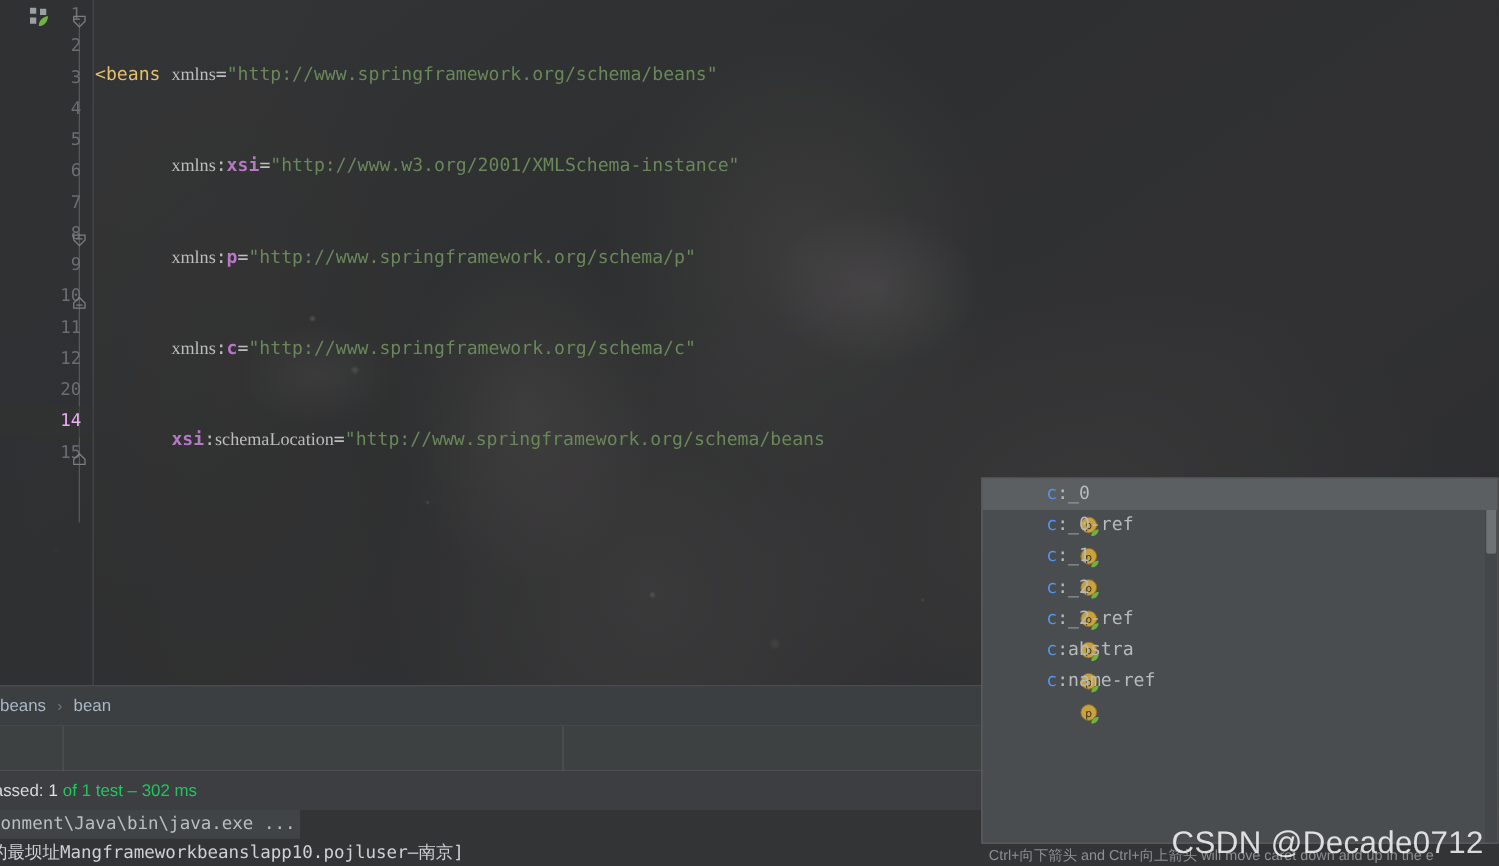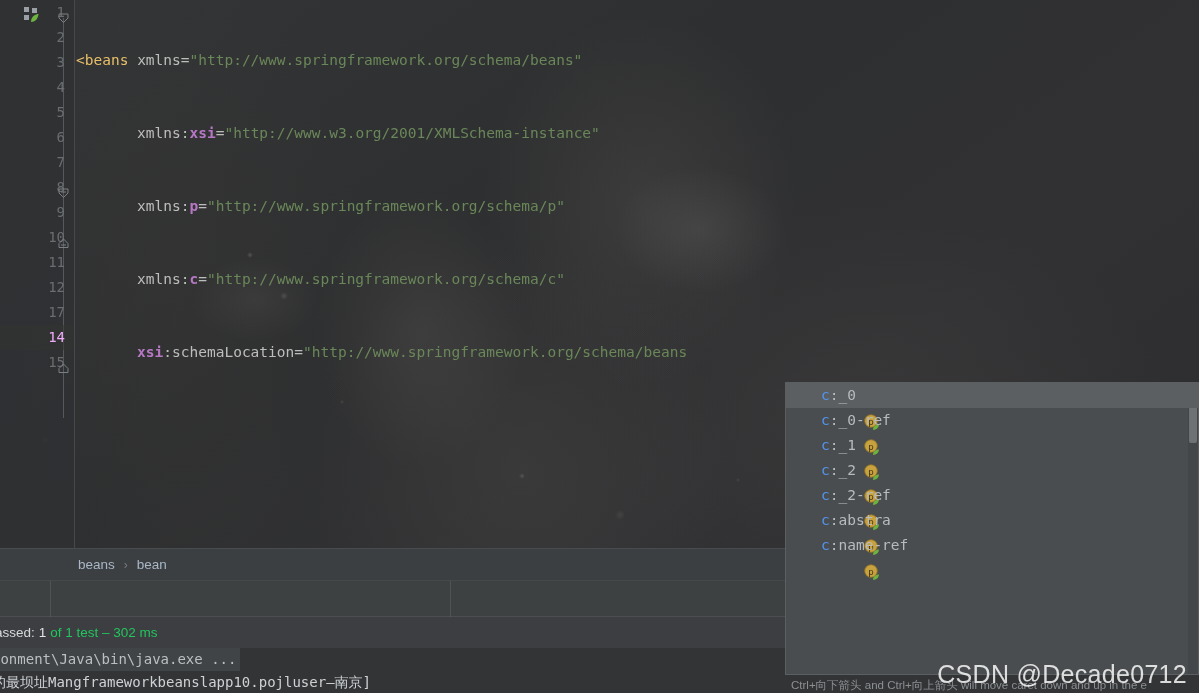--- a/index.html
+++ b/index.html
@@ -91,35 +91,34 @@
   #code {
     position: absolute; left: 76px; top: 0;
     width: 1123px; height: 548px;
     font-family: "DejaVu Sans Mono", monospace;
     font-size: 14.5px;
     white-space: pre;
   }
   .code-line { height: 25px; line-height: 25px; padding-left: 0; }
 
   .tag      { color: #e8bf6a; margin-top: 32px; }
-  .attr     { color: #bdbdbd; }
+  .attr     { color: #bdbdbd; font-family: Liberation Serif, serif; }
   .ns       { color: #b678c4; font-weight: bold; }
   .val      { color: #6a8759; }
   .punct    { color: #bdbdbd; }
   .slash    { color: #e8bf6a; }
 
   
   #breadcrumb-bar {
     position: absolute; left: 0; top: 548px;
     width: 1199px; height: 33px;
     background: rgba(60,63,65,0.92);
     border-top: 1px solid rgba(90,92,94,0.45);
     border-bottom: 1px solid rgba(78,80,82,0.6);
     display: flex; align-items: center;
-    padding-left: 78px;
     font-family: "Liberation Sans", sans-serif;
     font-size: 13.5px;
     color: #a9b7c6;
   }
   #breadcrumb-bar .sep { color: #77797b; margin: 0 9px; font-size: 12px; }
 
   
   #toolbar-strip {
     position: absolute; left: 0; top: 581px;
     width: 1199px; height: 36px;
@@ -187,21 +186,21 @@
     height: 25px; line-height: 25px;
     padding-left: 8px;
     font-size: 14.5px;
     color: #b7bbbd;
     white-space: pre;
     display: flex; align-items: center;
   }
   .popup-item.selected { background: #5b5f61; }
   .pi-icon { width: 22px; height: 16px; flex: 0 0 22px; margin-right: 4px; position: relative; }
   .pi-label .m { color: #5394ec; }
-  .pi-label { padding-left: 1px; }
+  .pi-label { padding-left: 1px; margin-left: 16px; }
   .popup-item.no-icon .pi-icon { visibility: hidden; }
 
   
   #popup-hint {
     position: absolute; left: 791px; top: 678px;
     width: 414px; height: 15px;
     font-family: "Liberation Sans", sans-serif;
     font-size: 11.5px;
     color: #8d9093;
     line-height: 15px;
@@ -272,21 +271,21 @@
           <svg width="11" height="11" viewBox="0 0 11 11">
               <path d="M1 9.5 H10 V5.5 L5.5 1 L1 5.5 Z" fill="none" stroke="#7c8082" stroke-width="1"></path>
               <path d="M3 7 H8" stroke="#7c8082" stroke-width="1"></path>
             </svg>
         </span>
         <span class="gutter-num">10</span>
       </div>
 
       <div class="gutter-row"><span class="gutter-num">11</span></div>
       <div class="gutter-row"><span class="gutter-num">12</span></div>
-      <div class="gutter-row"><span class="gutter-num">17</span></div>
+      <div class="gutter-row"><span class="gutter-num">20</span></div>
       <div class="gutter-row current"><span class="gutter-num">14</span></div>
       <div class="gutter-row">
         <span class="fold" style="top:7px">
           <svg width="11" height="11" viewBox="0 0 11 11">
               <path d="M1 9.5 H10 V5.5 L5.5 1 L1 5.5 Z" fill="none" stroke="#7c8082" stroke-width="1"></path>
             </svg>
         </span>
         <span class="gutter-num">15</span>
       </div>
     </div>

